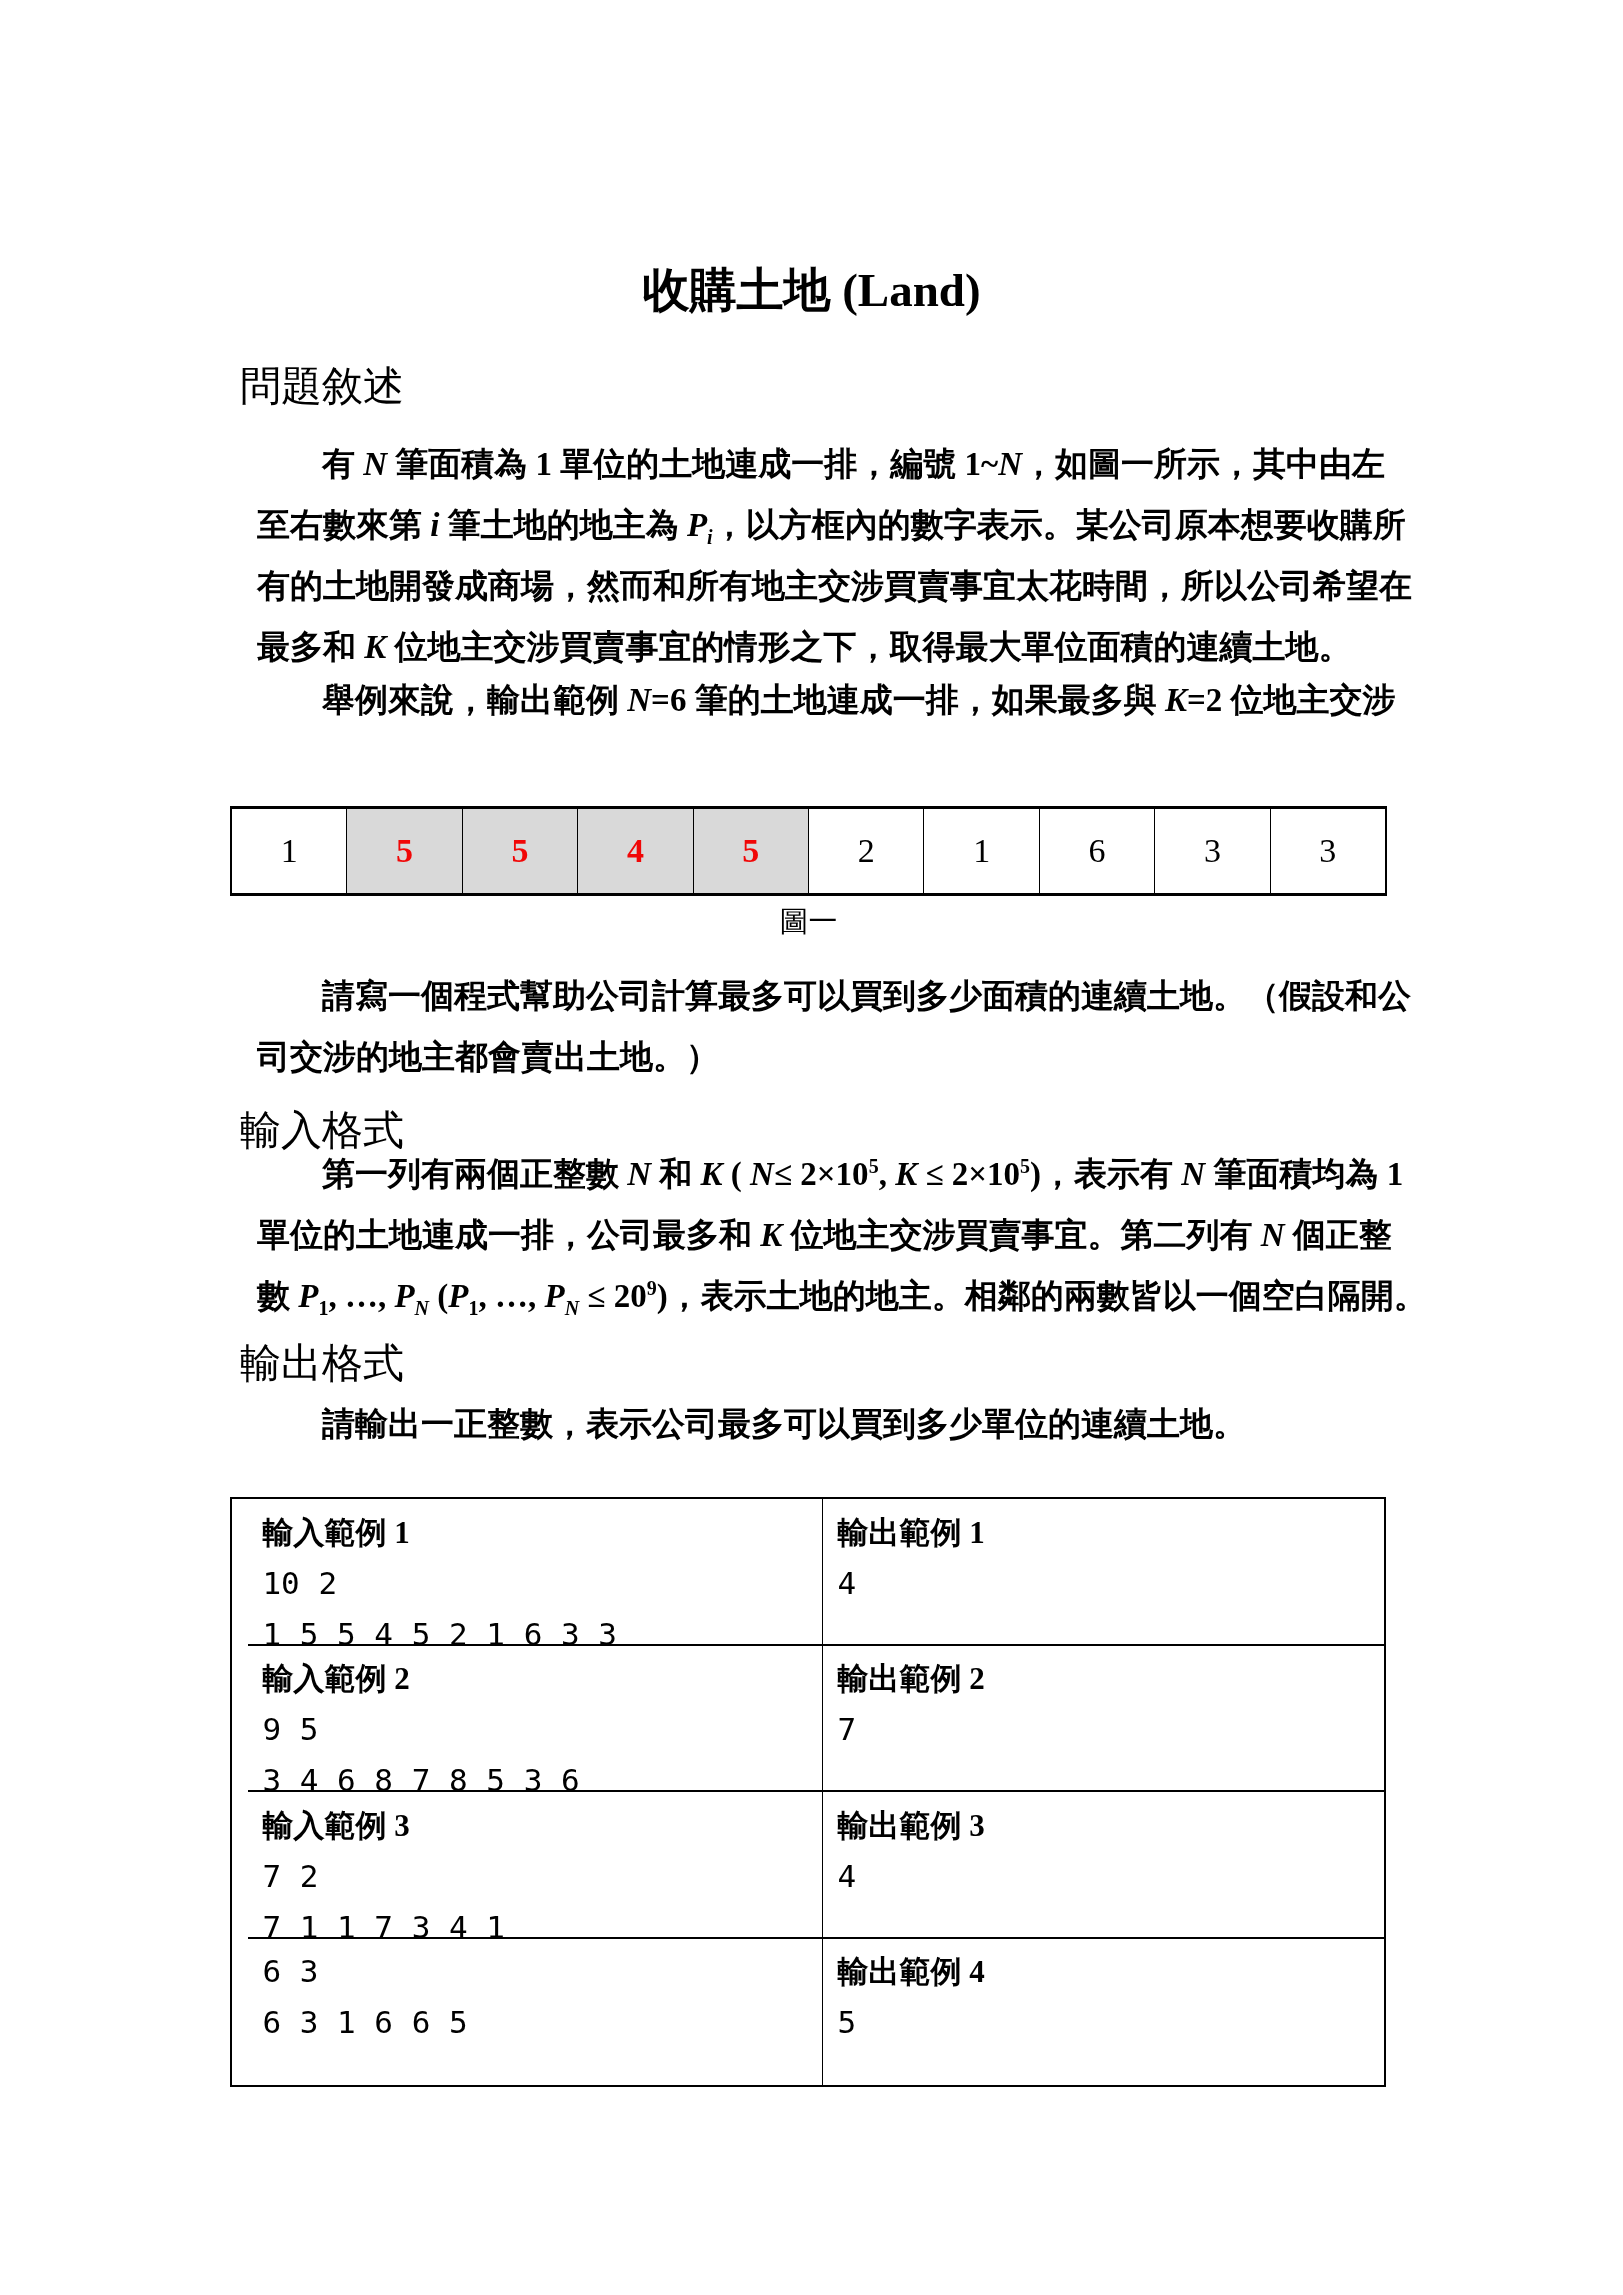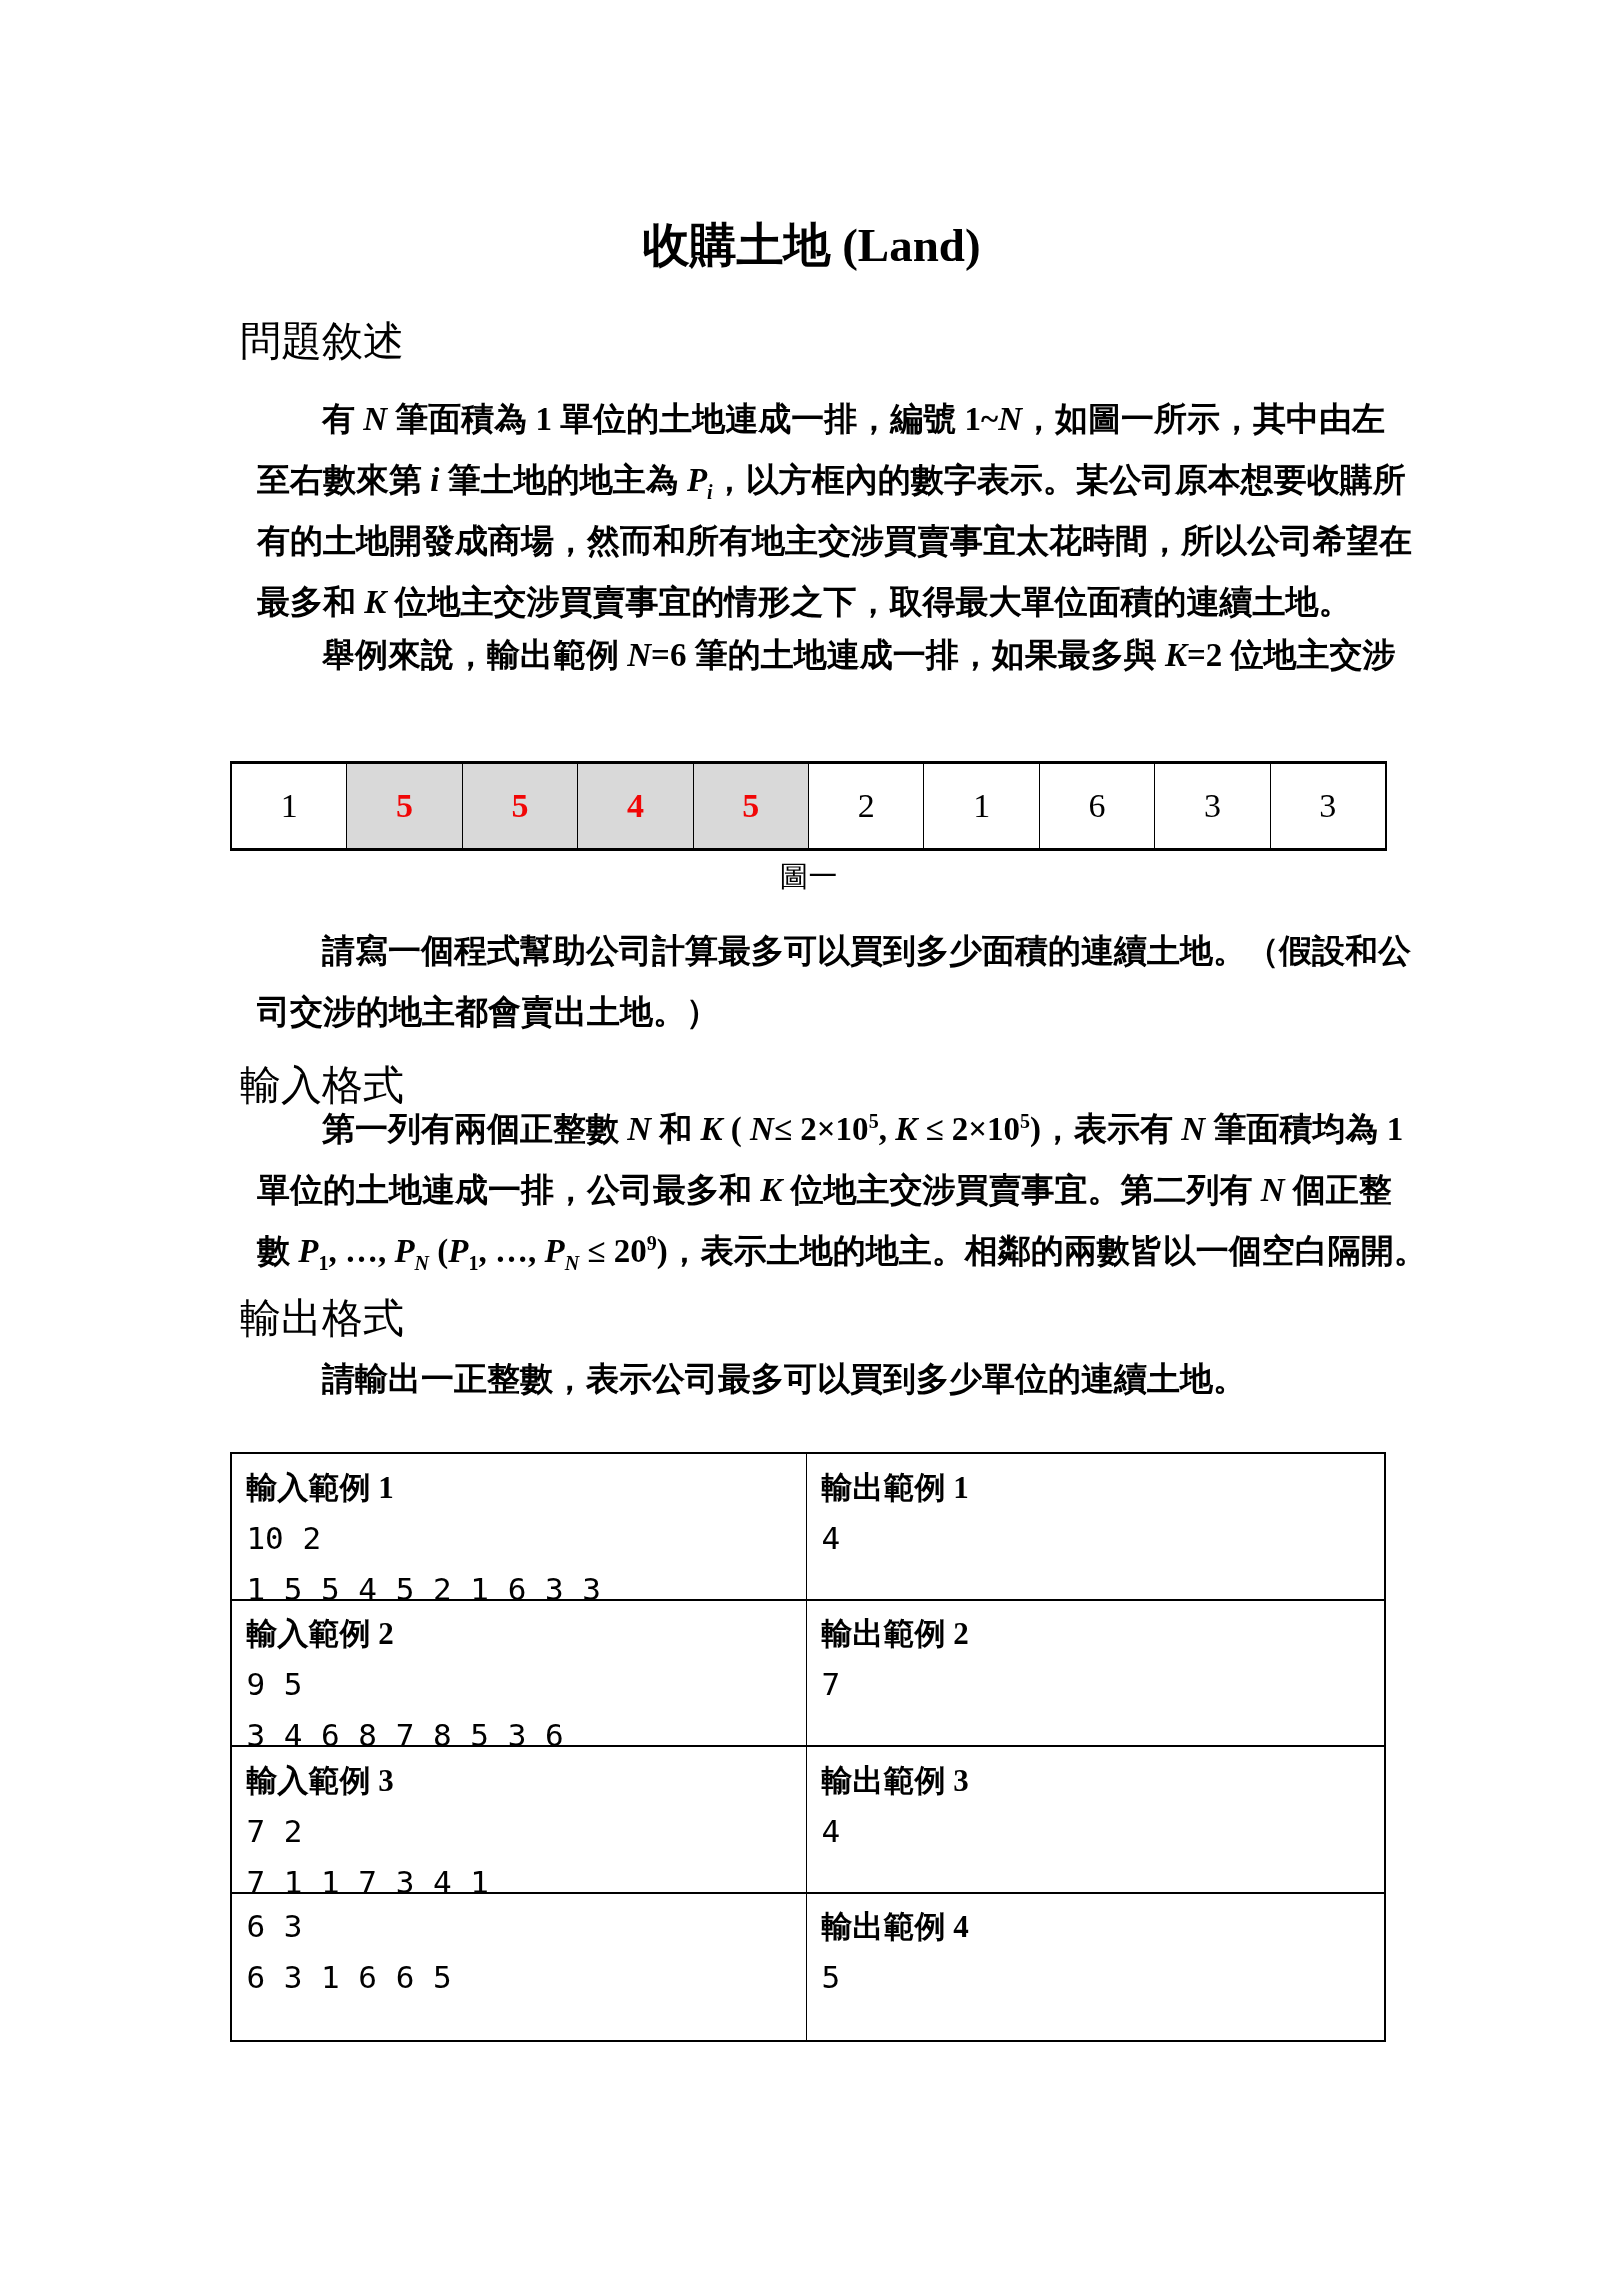--- a/index.html
+++ b/index.html
@@ -4,21 +4,21 @@
 <style>
   html,body{margin:0;padding:0;background:#888;}
   .page{
     position:relative;
     width:1623px;height:2295px;
     background:#ffffff;
     overflow:hidden;
     font-family:"Liberation Serif",serif;
     color:#000;
   }
-  .abs{position:absolute;}
+  .abs{position:absolute;margin-top:45px;}
   
   .doc-title{
     left:0;right:0;top:216px;
     text-align:center;
     font-size:47px;font-weight:bold;
     line-height:59px;
     white-space:nowrap;
   }
   .sec-head{
     left:240px;
@@ -60,20 +60,21 @@
     font-size:29px;line-height:39px;
   }
   
   .ex-table{
     left:230px;top:1452px;width:1156px;height:590px;
     box-sizing:border-box;
     border:2.6px solid #000;
     display:grid;
     grid-template-columns:575px 1fr;
     grid-template-rows:repeat(4,1fr);
+    padding-left:16px;
   }
   .ex-cell{
     box-sizing:border-box;
     border-right:1.3px solid #000;
     border-bottom:2.6px solid #000;
     padding:7.9px 0 0 14.4px;
     overflow:hidden;
   }
   .ex-cell.last-col{border-right:none;}
   .ex-cell.last-row{border-bottom:none;}

